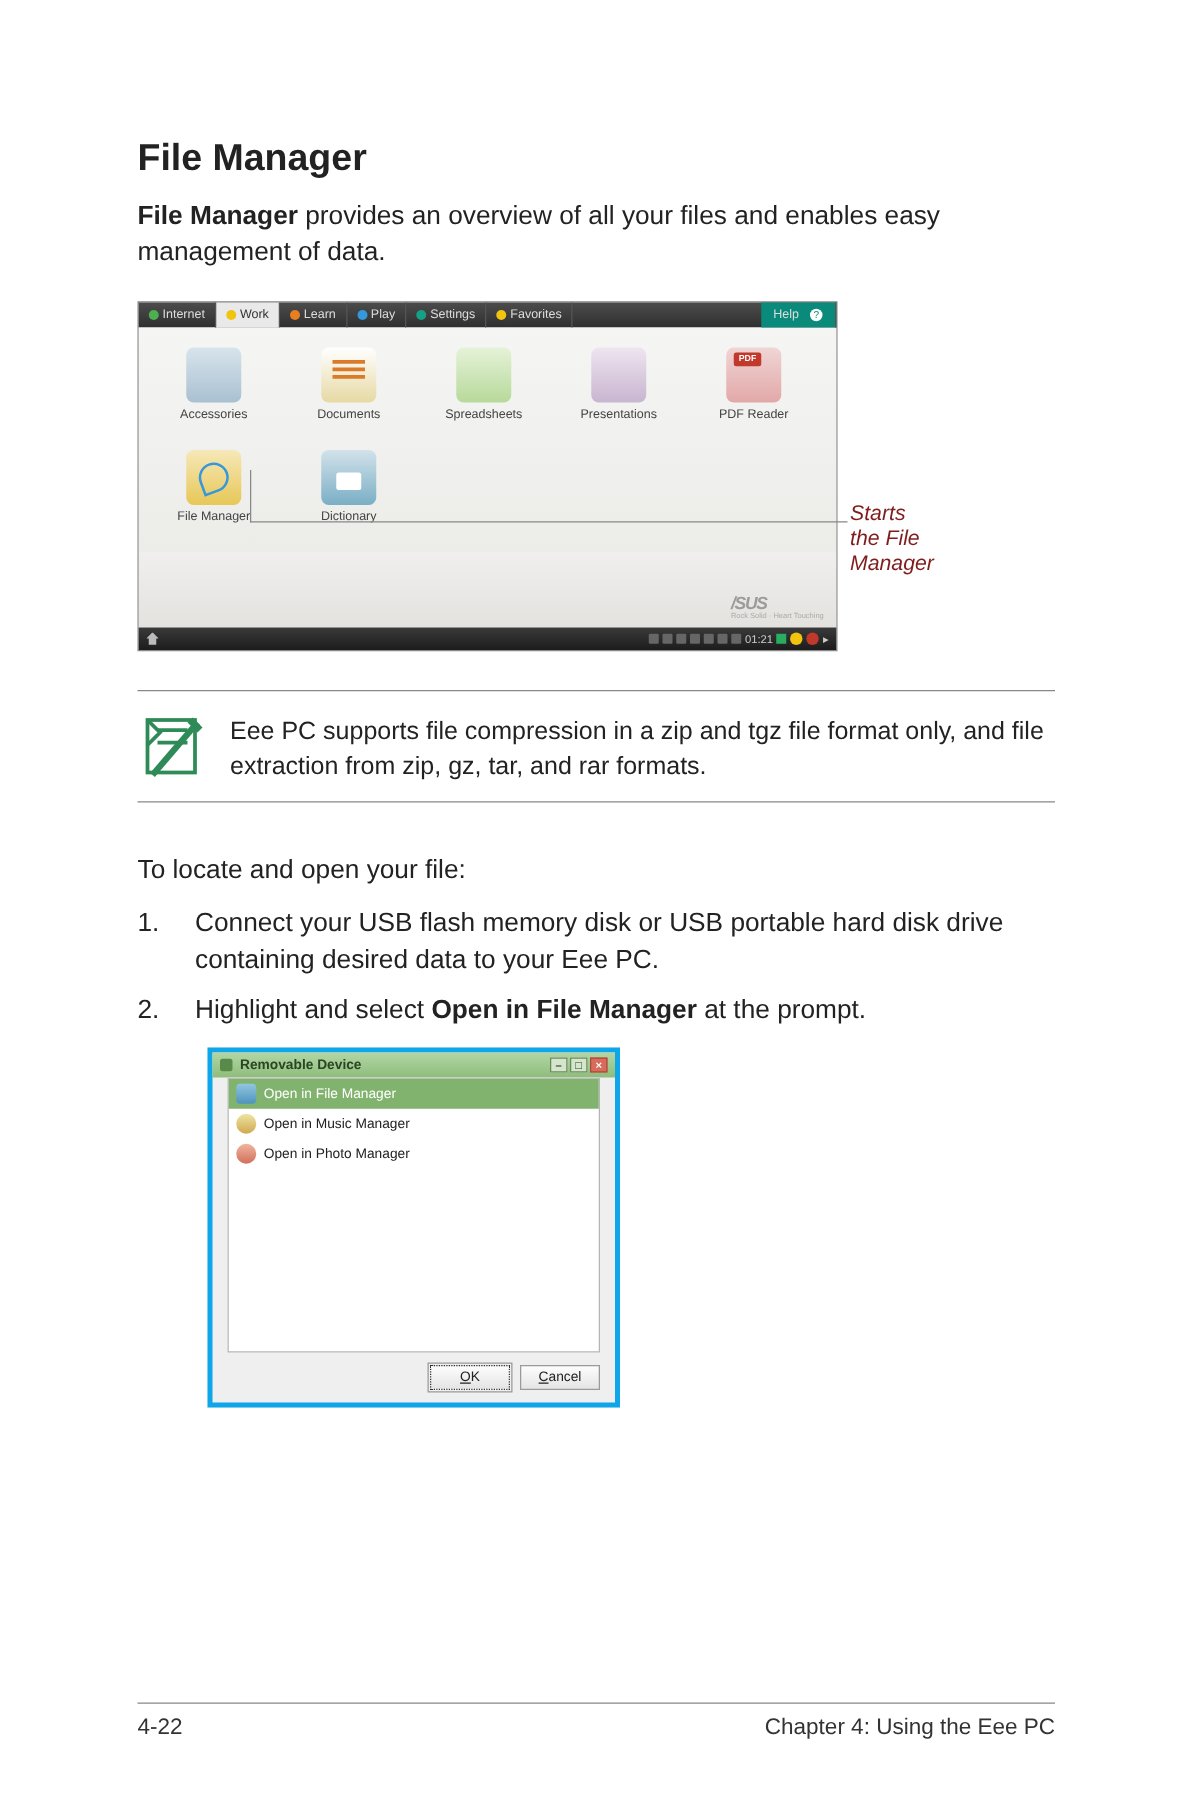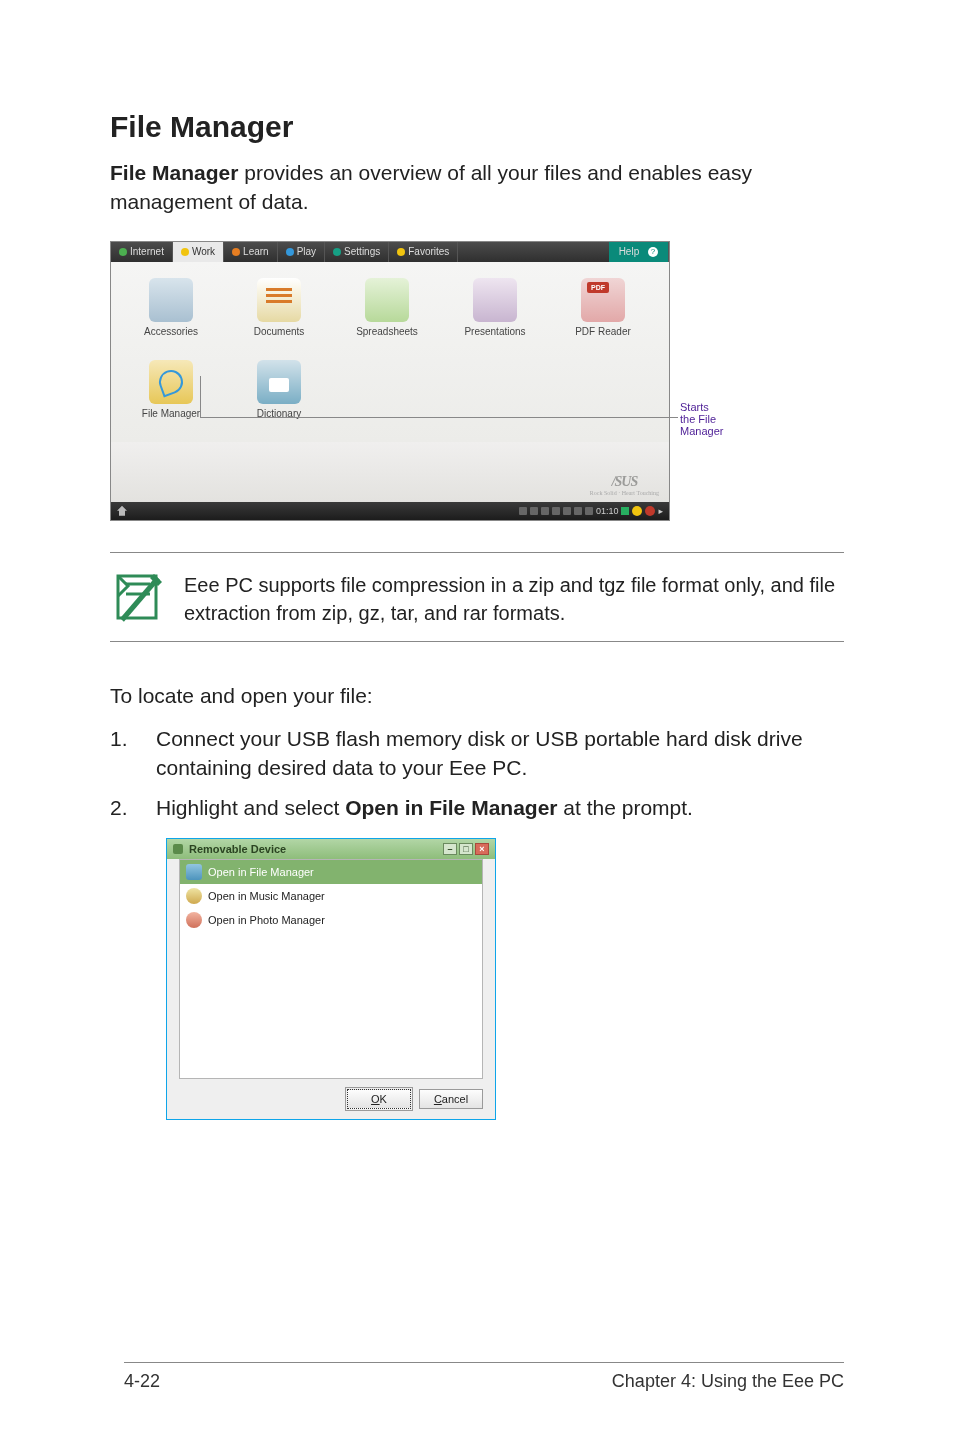--- a/index.html
+++ b/index.html
@@ -91,21 +91,21 @@
   .ic-dictionary { background: linear-gradient(#d2e2ea,#7aaec5); border-radius:50%; position:relative;}
   .ic-dictionary::after{content:"";position:absolute;width:20px;height:14px;background:#fff;border-radius:2px;top:18px;left:12px;}
 
   .os-footer {
     height: 60px;
     background: linear-gradient(#f0efee,#e3e2df);
     display:flex; align-items:flex-end; justify-content:flex-end;
     padding: 6px 10px;
   }
   .asus-logo {
-    font-family: Liberation Serif, serif; font-size: 14px; color:#9b9b99; letter-spacing:1px; text-align:center;
+    font-family: Liberation Sans, sans-serif; font-size: 14px; color:#9b9b99; letter-spacing:1px; text-align:left;
   }
   .asus-logo .sub{font-size:6px;color:#aaa;display:block;letter-spacing:0;}
 
   .os-taskbar {
     height: 18px;
     background: linear-gradient(#3a3a3a,#1c1c1c);
     display:flex; align-items:center; padding:0 6px; gap:4px;
     color:#ccc; font-size:9px;
   }
   .home-ic{width:10px;height:10px;background:#bbb;clip-path:polygon(50% 0,100% 50%,80% 50%,80% 100%,20% 100%,20% 50%,0 50%);}
@@ -125,23 +125,24 @@
     position:absolute;
     left:90px; top:-104px;
     width:478px; height:1px; background:#888;
   }
   .callout-vline {
     position:absolute;
     left:90px; top:-145px;
     width:1px; height:42px; background:#888;
   }
   .callout-text {
-    font-size: 11px;
-    color:#4c1d95;
+    font-size: 17px;
+    color:#7f1d1d;
     padding-top: 160px;
+    font-style: italic;
   }
 
   
   .note {
     margin: 30px 0 42px 0;
     border-top: 1px solid #888;
     border-bottom: 1px solid #888;
     padding: 14px 0;
     display:flex; gap:20px; align-items:center;
   }
@@ -159,21 +160,21 @@
     width:24px; flex-shrink:0;
   }
   ol.steps li .li-body{flex:1;}
   .steps .bold{font-weight:700;}
 
   
   .dialog {
     margin-left: 56px;
     margin-top: 16px;
     width: 330px;
-    border: 1px solid #0ea5e9;
+    border: 4px solid #0ea5e9;
     font-size: 11px;
     background:#efefef;
   }
   .dlg-title {
     height:20px; background: linear-gradient(#b2d6a6,#8ebd7b);
     display:flex; align-items:center; padding:0 6px; gap:6px; font-weight:bold; color:#2b4422;
   }
   .dlg-title .win-btns{margin-left:auto;display:flex;gap:2px;}
   .wb{width:14px;height:12px;border:1px solid #6a8a5e;background:#d5e6cd;display:flex;align-items:center;justify-content:center;font-size:9px;}
   .wb.close{background:#d86b5a;color:#fff;border-color:#a84a3c;}
@@ -185,21 +186,21 @@
   .dlg-ic-file{background:linear-gradient(#92c5e0,#4d94bd);}
   .dlg-ic-music{background:linear-gradient(#efe4a3,#cfa94f);border-radius:50%;}
   .dlg-ic-photo{background:linear-gradient(#f2b4a0,#d0705a);border-radius:50%;}
   .dlg-btns{display:flex;justify-content:flex-end;gap:8px;padding:10px 12px;}
   .dlg-btn{min-width:64px;height:20px;border:1px solid #9a9a9a;background:linear-gradient(#fdfdfd,#e4e4e4);font-size:11px;display:flex;align-items:center;justify-content:center;}
   .dlg-btn.focus{border:1px dotted #333;outline:1px solid #9a9a9a;outline-offset:1px;}
   .ul{text-decoration:underline;}
 
   
   .page-footer{
-    position:absolute; bottom:46px; left:124px; right:110px;
+    position:absolute; bottom:46px; left:110px; right:110px;
     border-top:1px solid #888; padding-top:8px;
     display:flex; justify-content:space-between; font-size:18px; color:#333;
   }
 </style>
 </head>
 <body>
 
 <h1>File Manager</h1>
 
 <p class="intro">
@@ -275,21 +276,21 @@
       <div class="os-taskbar">
         <span class="home-ic"></span>
         <div class="tray">
           <span class="tray-sq"></span>
           <span class="tray-sq"></span>
           <span class="tray-sq"></span>
           <span class="tray-sq"></span>
           <span class="tray-sq"></span>
           <span class="tray-sq"></span>
           <span class="tray-sq"></span>
-          <span>01:10</span>
+          <span>01:21</span>
           <span class="tray-grn"></span>
           <span class="tray-yel"></span>
           <span class="tray-red"></span>
           <span style="color:#ccc">▸</span>
         </div>
       </div>
     </div>
     <div class="callout-lines">
       <div class="callout-vline"></div>
       <div class="callout-hline"></div>

